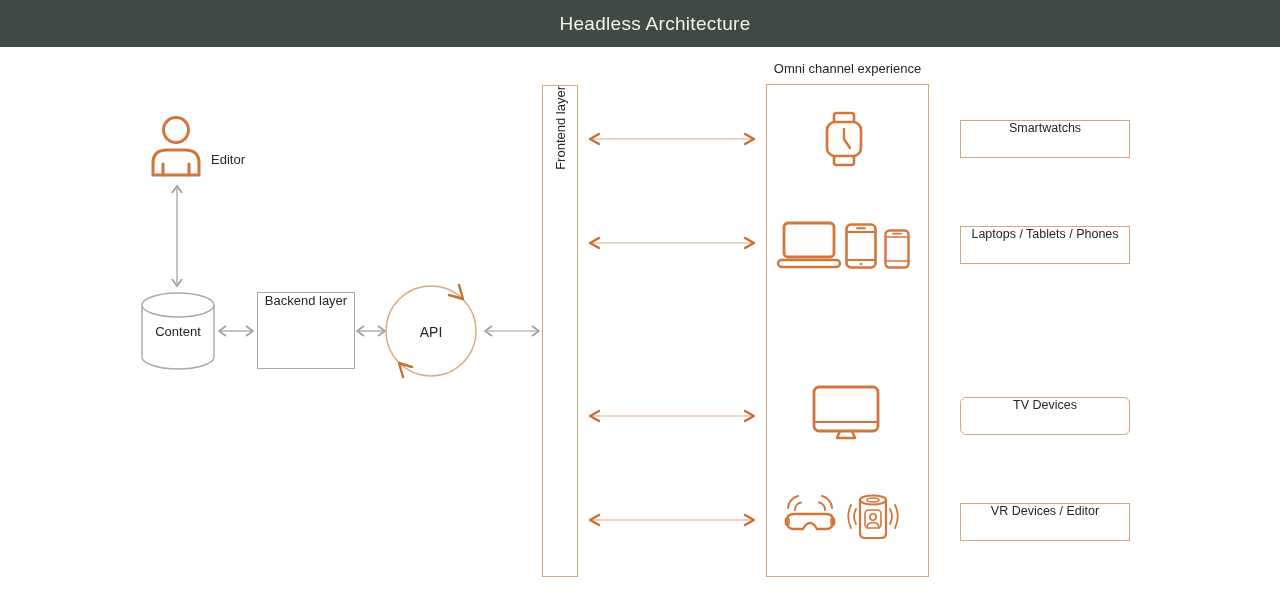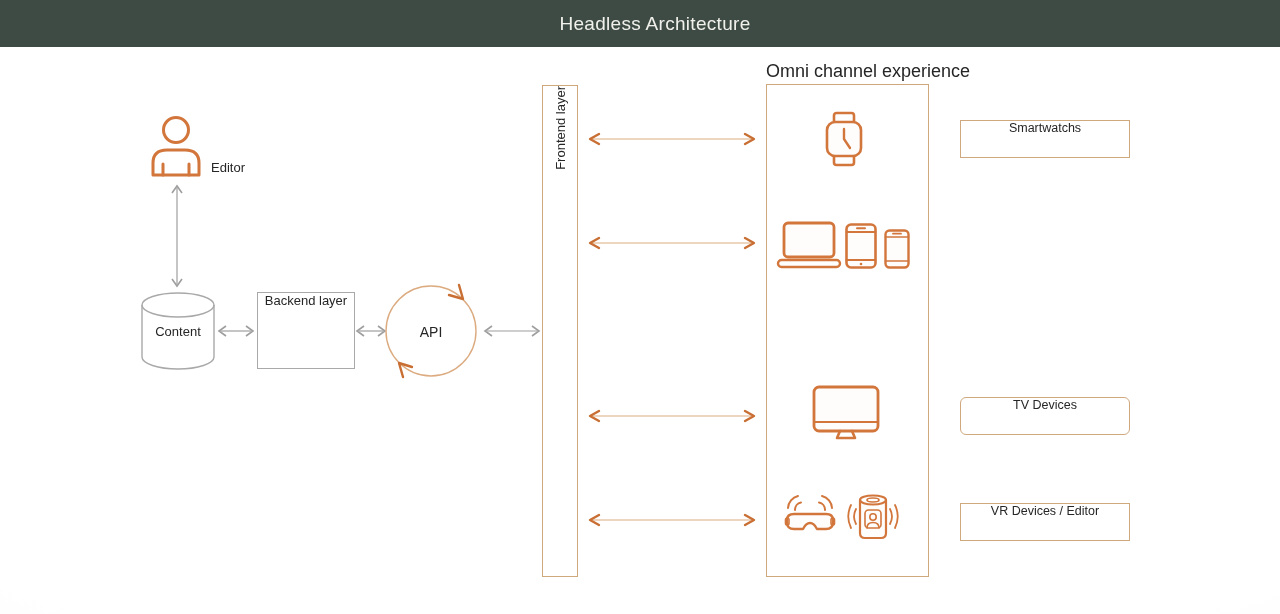--- a/index.html
+++ b/index.html
@@ -52,42 +52,42 @@
     font-size: 12.5px;
   }
   .vertical-text {
     writing-mode: vertical-rl;
     transform: rotate(180deg);
     font-size: 13px;
     color: var(--text);
     white-space: nowrap;
   }
   .center-text { text-align: center; }
-  .small-title { font-size: 18px; color: var(--text); white-space: nowrap; }
+  .small-title { font-size: 13px; color: var(--text); white-space: nowrap; }
   svg { display: block; overflow: visible; }
   .o-stroke { stroke: var(--orange); fill: none; stroke-linecap: round; stroke-linejoin: round; }
   .o-fill-bg { fill: #fefdfc; }
   .g-stroke { stroke: var(--gray_border); fill: none; }
 </style>
 </head>
 <body>
 
 <div class="stage">
 
   <div class="header">
     <div class="title">Headless Architecture</div>
   </div>
 
   <svg class="abs" style="left:150px; top:115px;" width="52" height="62" viewBox="0 0 52 62">
     <circle class="o-stroke" cx="26" cy="15" r="12.5" stroke-width="3"></circle>
     <path class="o-stroke" stroke-width="3" d="M3,60 L3,48 Q3,35 17,35 L35,35 Q49,35 49,48 L49,60 Z"></path>
     <path class="o-stroke" stroke-width="3" d="M13,60 L13,49"></path>
     <path class="o-stroke" stroke-width="3" d="M39,60 L39,49"></path>
   </svg>
-  <div class="abs node-label" style="left:211px; top:160px;">Editor</div>
+  <div class="abs node-label" style="left:211px; top:152px;">Editor</div>
 
   <svg class="abs" style="left:170px; top:184px;" width="14" height="104" viewBox="0 0 14 104">
     <line x1="7" y1="4" x2="7" y2="100" stroke="var(--gray_arrow)" stroke-width="1.2"></line>
     <polyline points="2,9 7,2 12,9" fill="none" stroke="var(--gray_arrow)" stroke-width="1.6"></polyline>
     <polyline points="2,95 7,102 12,95" fill="none" stroke="var(--gray_arrow)" stroke-width="1.6"></polyline>
   </svg>
 
   <svg class="abs" style="left:140px; top:291px;" width="76" height="80" viewBox="0 0 76 80">
     <path class="g-stroke" stroke-width="1.4" d="M2,14 A36,12 0 0 1 74,14"></path>
     <path class="g-stroke" stroke-width="1.4" d="M2,14 A36,12 0 0 0 74,14"></path>
@@ -204,20 +204,23 @@
     <ellipse class="o-stroke" cx="28" cy="8" rx="13" ry="4.5" stroke-width="2.2"></ellipse>
     <ellipse class="o-stroke" cx="28" cy="8" rx="6" ry="2" stroke-width="1.6"></ellipse>
     <rect class="o-stroke" x="20" y="18" width="16" height="18" rx="3.5" stroke-width="1.6"></rect>
     <circle class="o-stroke" cx="28" cy="25" r="3.2" stroke-width="1.6"></circle>
     <path class="o-stroke" stroke-width="1.6" d="M22,36 Q22,30.5 28,30.5 Q34,30.5 34,36"></path>
   </svg>
 
   <div class="abs tan-box channel-box" style="left:960px; top:120px;">
     <span>Smartwatchs</span>
   </div>
+  <div class="abs tan-box channel-box" style="left:960px; top:226px;">
+    <span>Laptops / Tablets / Phones</span>
+  </div>
   <div class="abs tan-box channel-box" style="left:960px; top:397px;border-radius:6px;">
     <span>TV Devices</span>
   </div>
   <div class="abs tan-box channel-box" style="left:960px; top:503px;">
     <span>VR Devices / Editor</span>
   </div>
 
 </div>
 
 </body></html>

